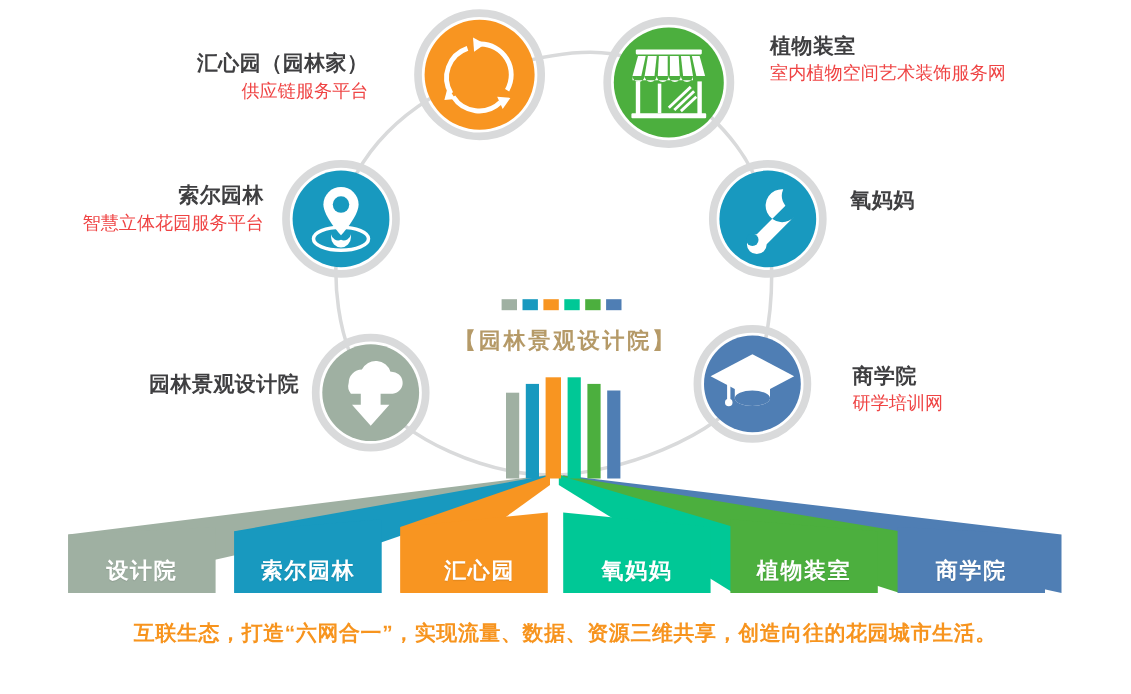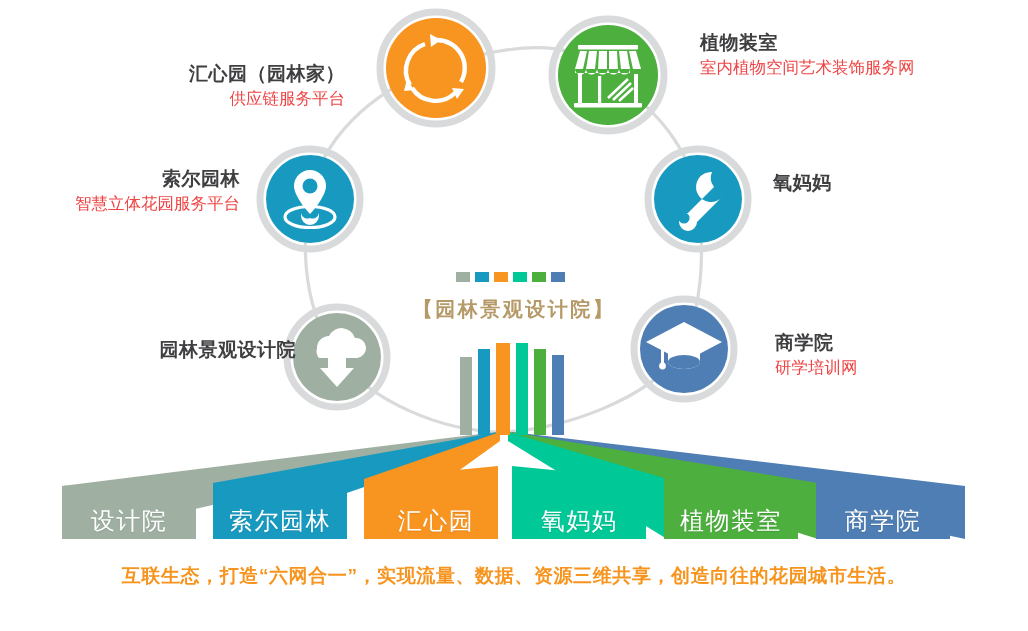--- a/index.html
+++ b/index.html
@@ -12,21 +12,21 @@
   .lbl .t1{font-weight:bold;font-size:19px;color:#3f3f41;letter-spacing:.5px;display:block;}
   .lbl .t2{font-size:16.5px;color:#ef4444;display:block;margin-top:2px;}
   .lbl.r{text-align:right;}
   .lbl.l{text-align:left;}
 
   #center-title{position:absolute;left:394px;top:296px;width:240px;text-align:center;
      font-size:20px;font-weight:bold;color:#b59a68;letter-spacing:2.5px;white-space:nowrap;}
   #swatches{position:absolute;left:456px;top:272px;display:flex;gap:5px;}
   #swatches i{display:block;width:14px;height:10px;}
 
-  .tab-label{position:absolute;color:#fff;font-weight:normal;font-size:24px;
+  .tab-label{position:absolute;color:#fff;font-weight:bold;font-size:20px;
      letter-spacing:1.5px;text-align:center;white-space:nowrap;
      text-shadow:0 1px 1px rgba(0,0,0,.10);}
 
   #caption{position:absolute;left:0;top:563px;width:1028px;text-align:center;
      font-size:19px;font-weight:bold;color:#f7941e;letter-spacing:.6px;white-space:nowrap;}
 </style>
 </head>
 <body>
 
 <div id="stage">
@@ -167,40 +167,40 @@
     <i style="background: rgb(159, 176, 162);"></i>
     <i style="background: rgb(24, 153, 191);"></i>
     <i style="background: rgb(248, 149, 33);"></i>
     <i style="background: rgb(0, 200, 150);"></i>
     <i style="background: rgb(76, 175, 62);"></i>
     <i style="background: rgb(79, 126, 180);"></i>
   </div>
 
   <div id="center-title" style="color: rgb(181, 154, 104);">【园林景观设计院】</div>
 
-  <div class="lbl r" style="left:20px;top:46px;width:325px;margin-top:15px;">
+  <div class="lbl r" style="left:10px;top:46px;width:325px;">
     <span class="t1">汇心园（园林家）</span>
     <span class="t2">供应链服务平台</span>
   </div>
 
   <div class="lbl l" style="left:700px;top:30px;width:320px;">
     <span class="t1">植物装室</span>
     <span class="t2">室内植物空间艺术装饰服务网</span>
   </div>
 
   <div class="lbl r" style="left:0px;top:166px;width:240px;">
     <span class="t1">索尔园林</span>
     <span class="t2">智慧立体花园服务平台</span>
   </div>
 
   <div class="lbl l" style="left:773px;top:170px;width:240px;">
     <span class="t1">氧妈妈</span>
   </div>
 
-  <div class="lbl r" style="left:0px;top:337px;width:272px;margin-left:24px;">
+  <div class="lbl r" style="left:0px;top:337px;width:272px;">
     <span class="t1">园林景观设计院</span>
   </div>
 
   <div class="lbl l" style="left:775px;top:330px;width:240px;">
     <span class="t1">商学院</span>
     <span class="t2">研学培训网</span>
   </div>
 
   <div class="tab-label" style="left:62px;top:505px;width:134px;">设计院</div>
   <div class="tab-label" style="left:213px;top:505px;width:134px;">索尔园林</div>

